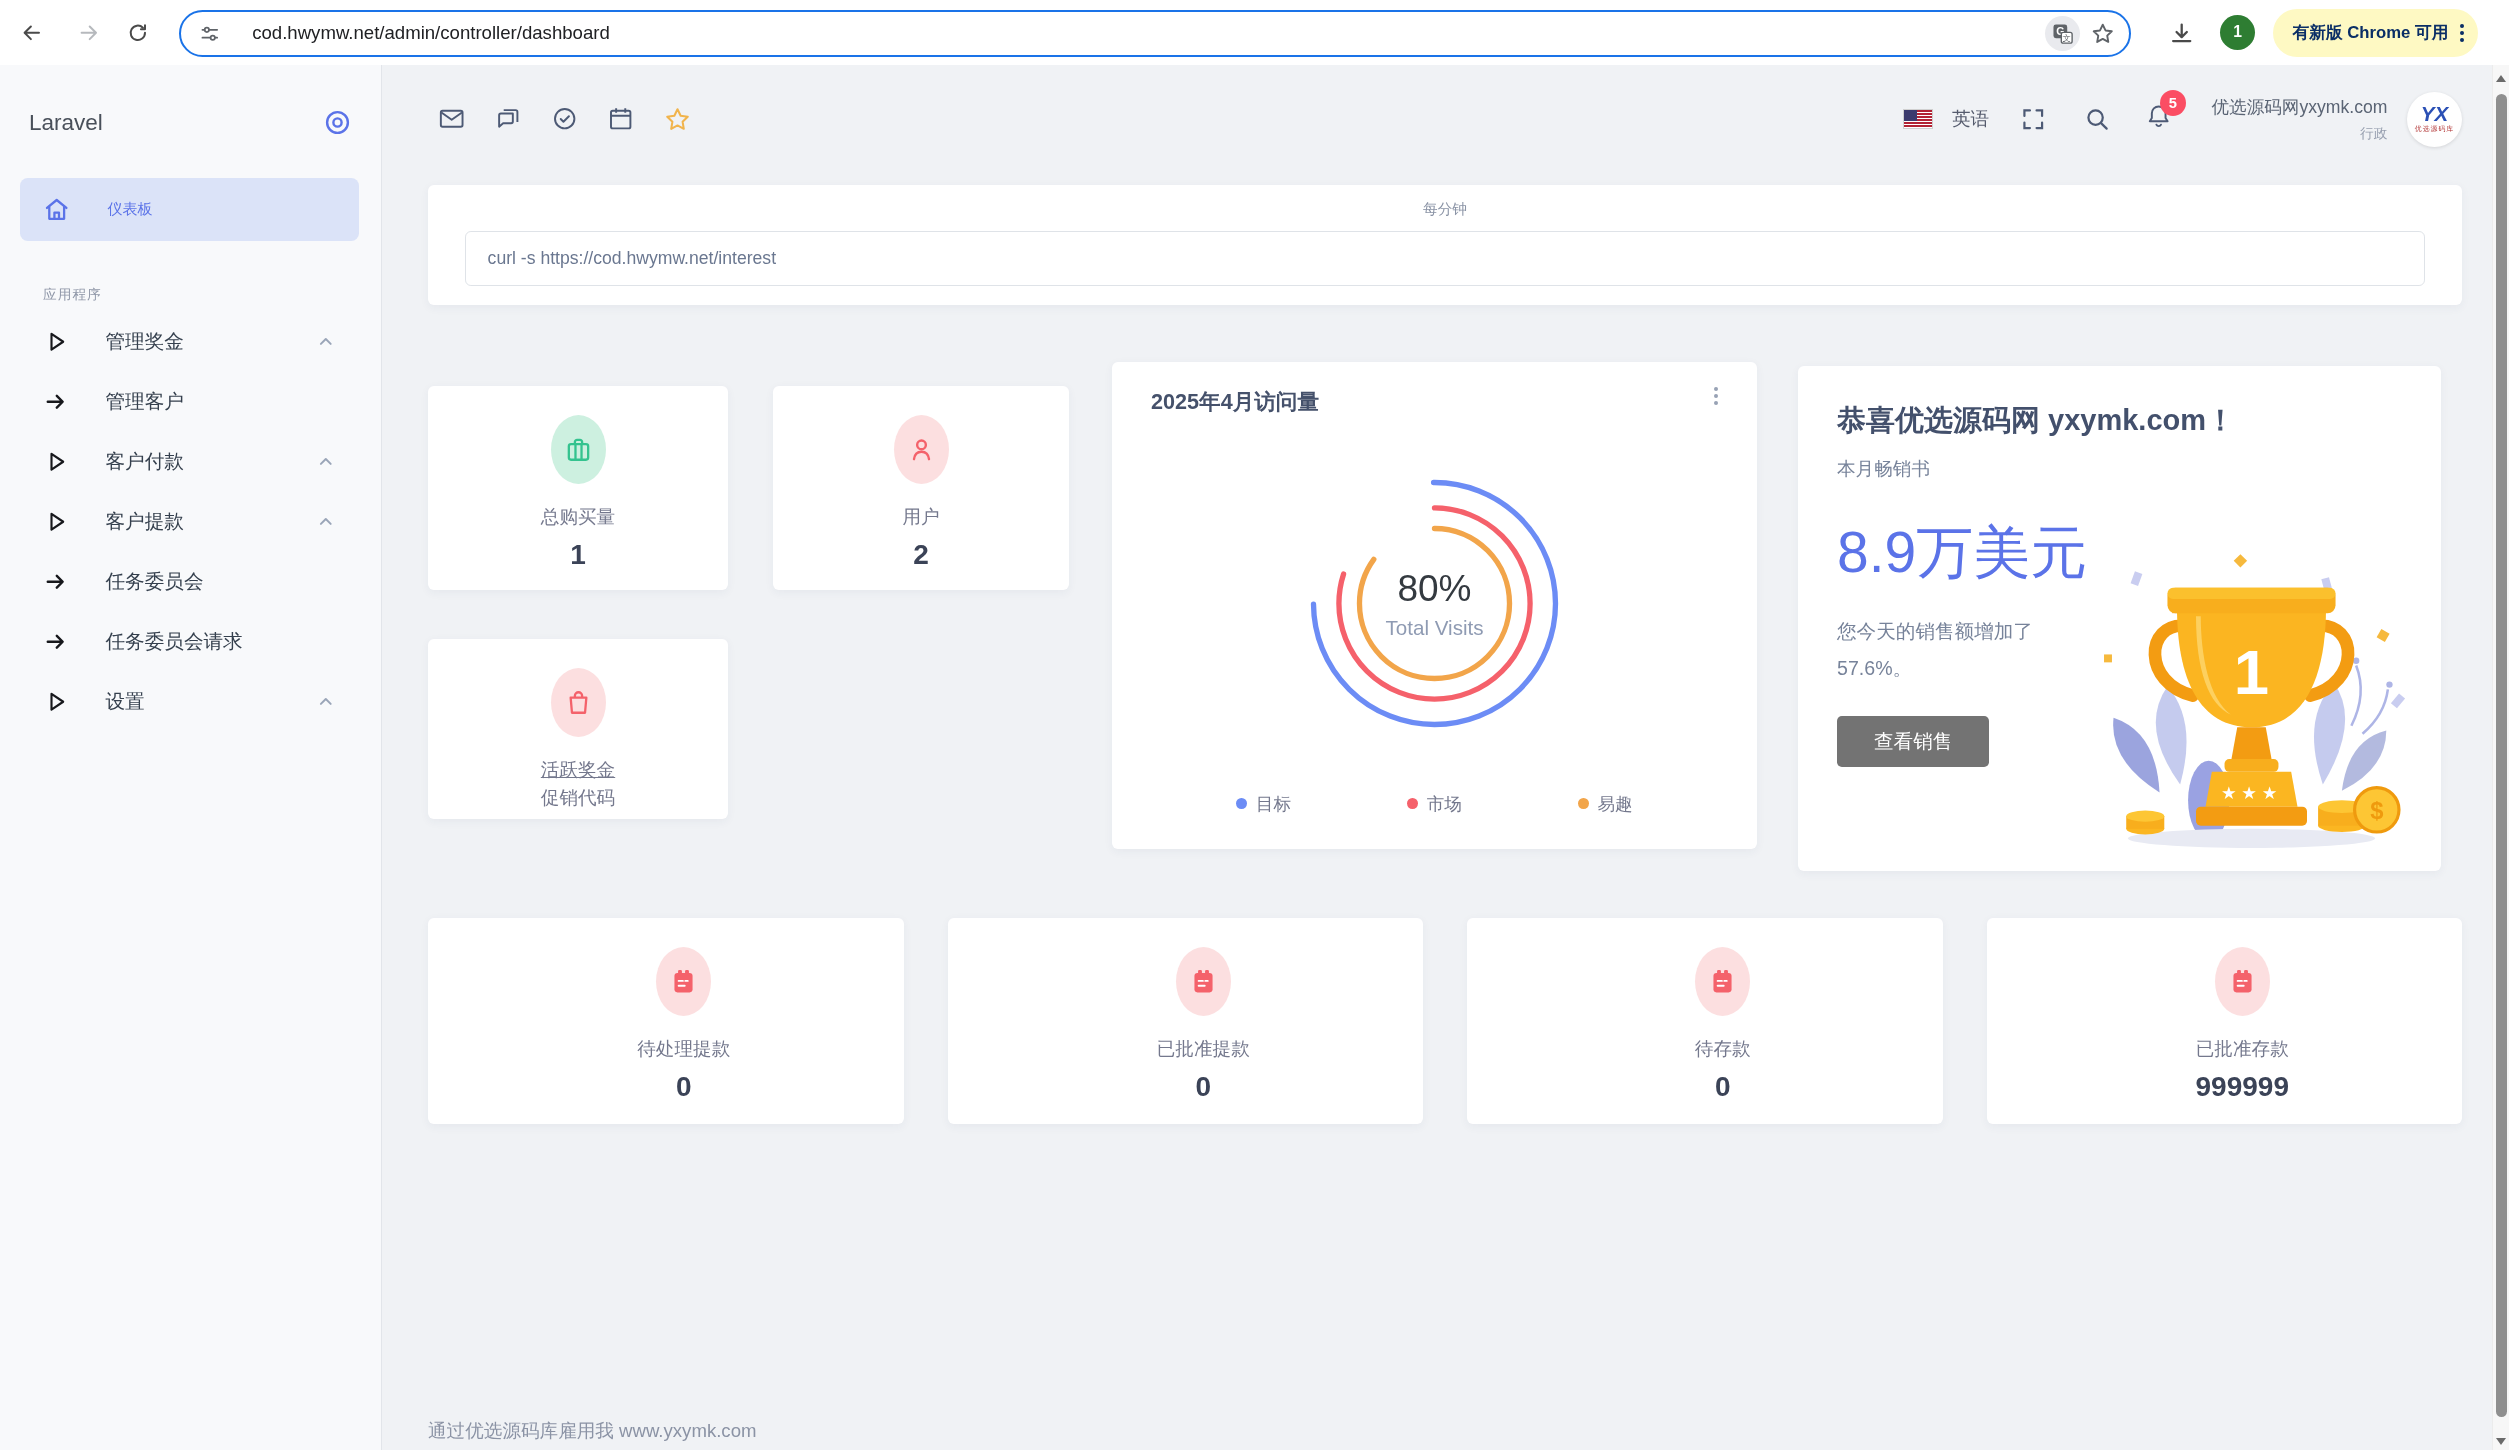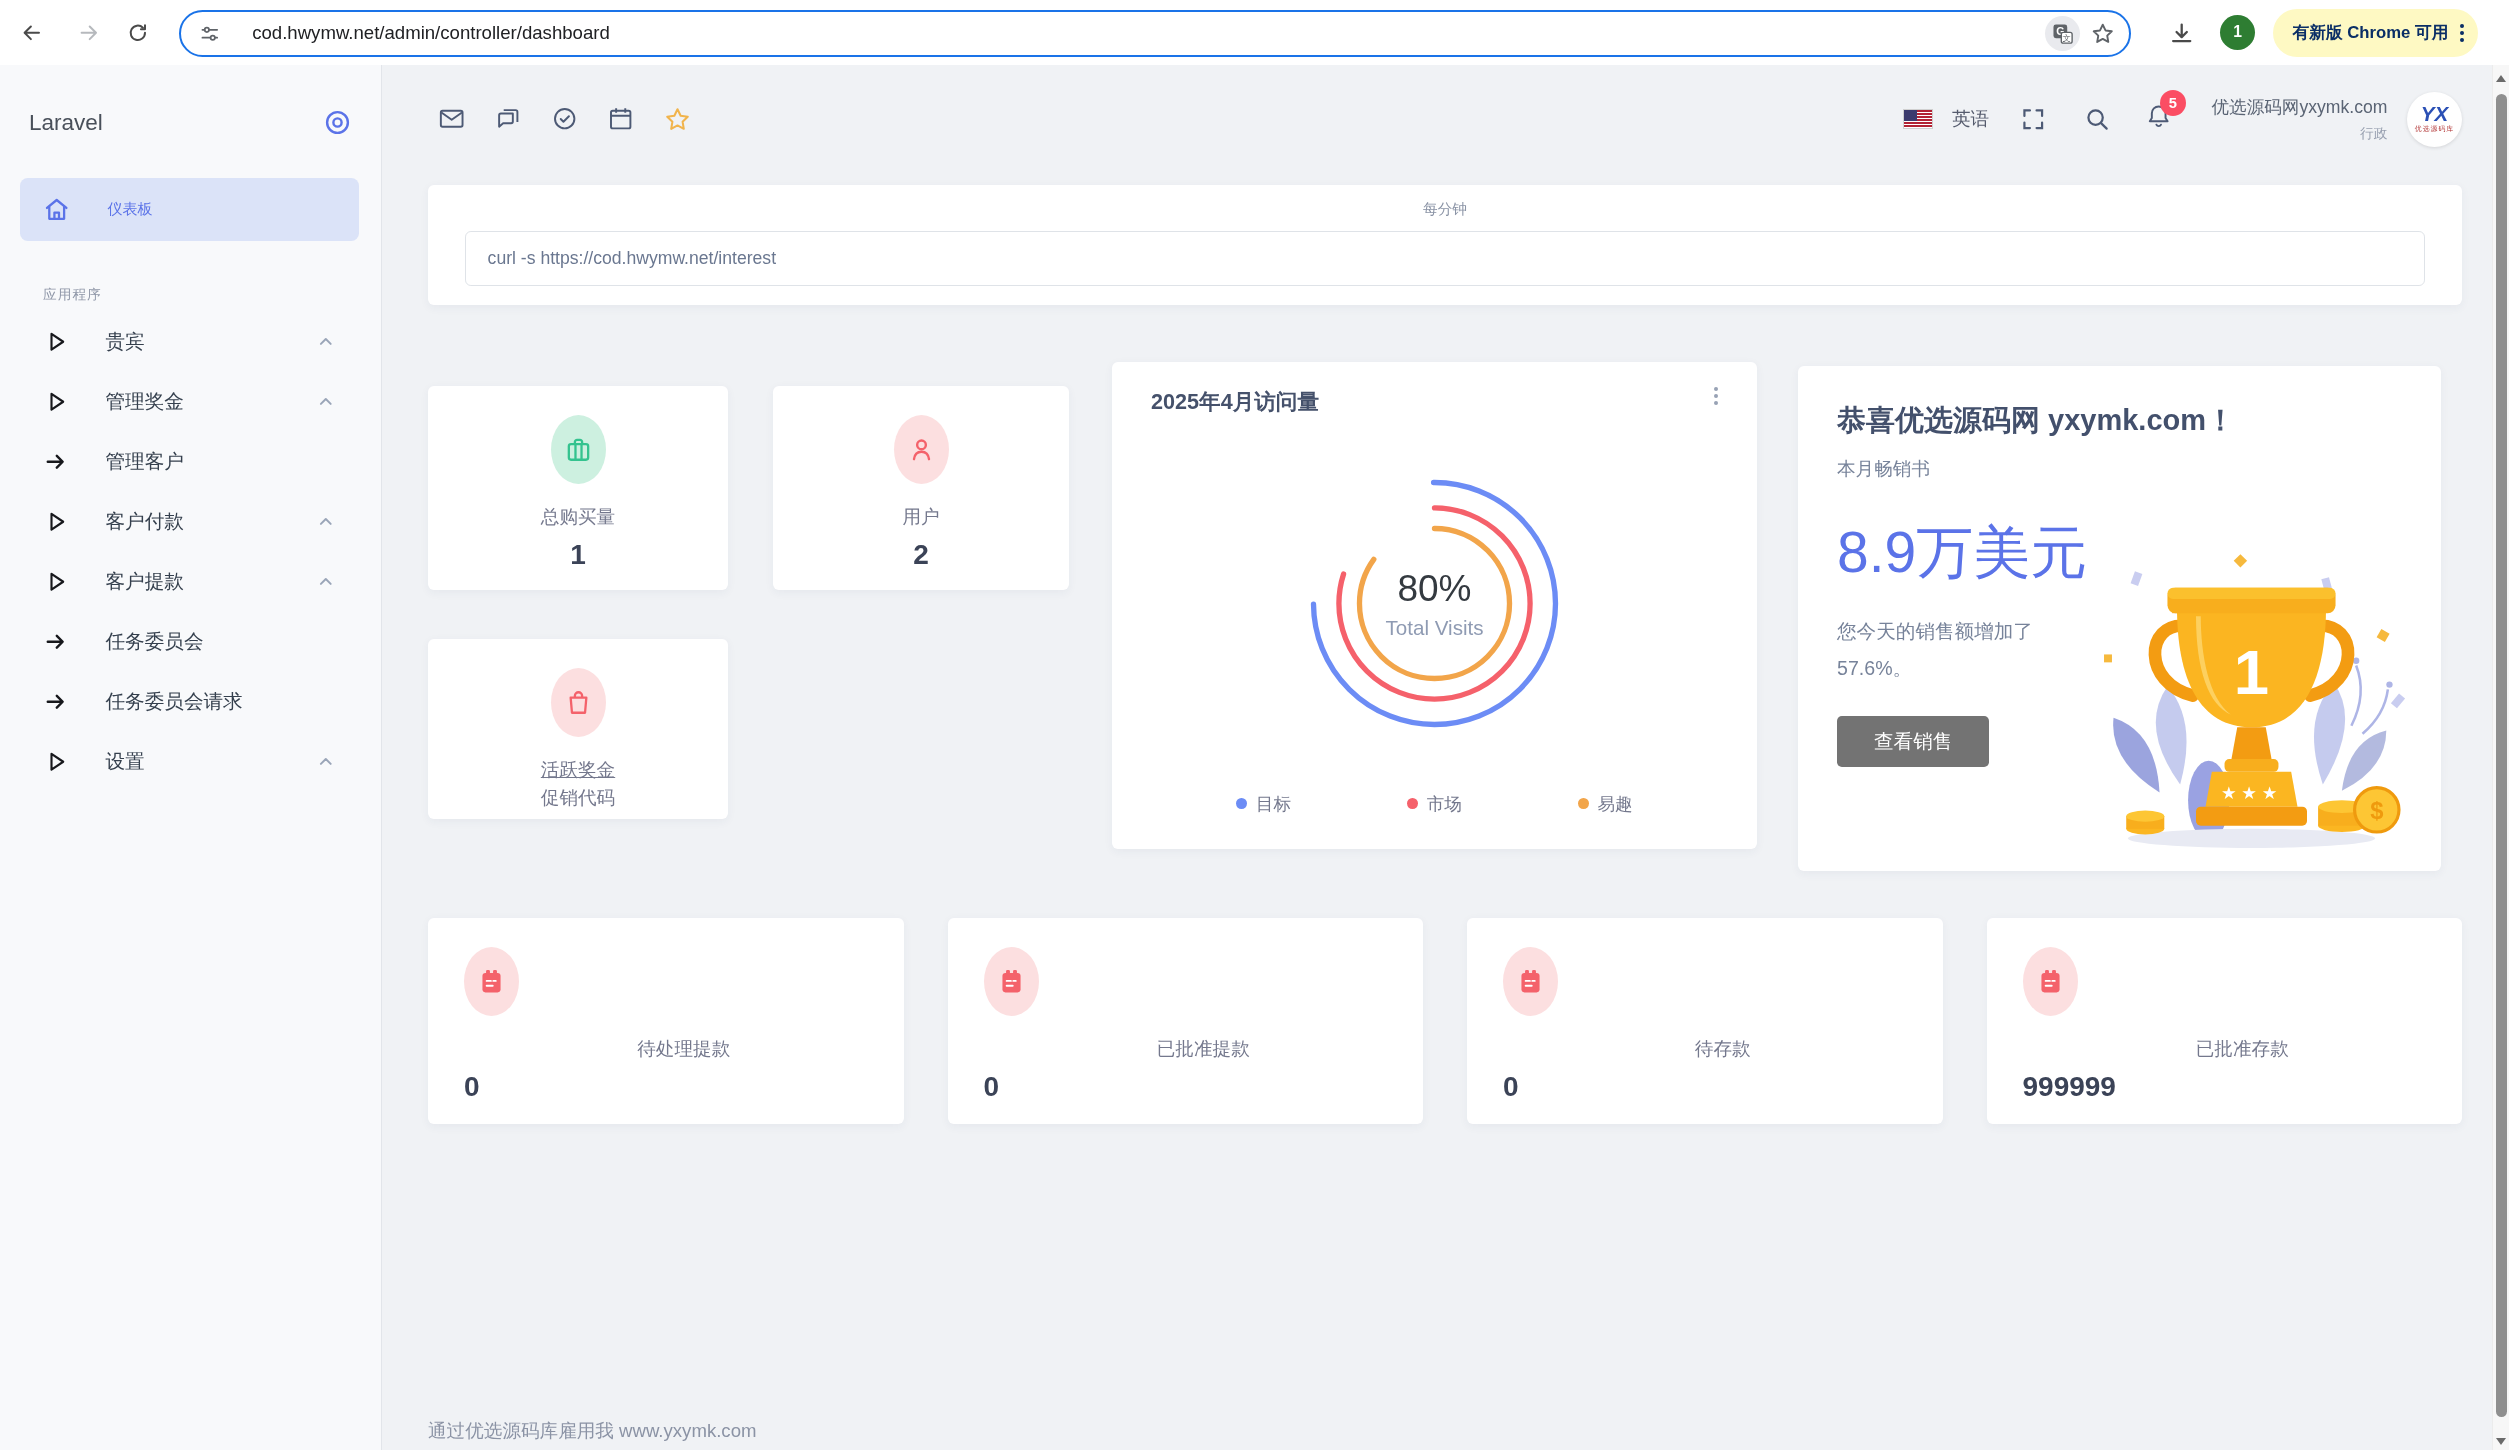--- a/index.html
+++ b/index.html
@@ -87,21 +87,21 @@
   .congrats { position:absolute; left:1370px; top:3.9px; width:643px; height:505px; padding:35px 39px; overflow:hidden; }
   .cg-title { font-size:29px; font-weight:600; color:#43506c; }
   .cg-sub { font-size:18.6px; color:#77839a; margin-top:15.7px; }
   .cg-amount { font-size:57px; color:#5b73e8; width:274px; line-height:1.3; margin-top:33px; }
   .cg-desc { font-size:19.6px; color:#77839a; width:247px; line-height:1.9; margin-top:23.5px; }
   .cg-btn { margin-top:29px; display:inline-block; background:#737373; color:#fff; font-size:19.6px; border:none; border-radius:4.9px; height:51px; padding:0 37px; cursor:pointer; font-family:inherit; }
   .trophy { position:absolute; right:23.5px; bottom:9.8px; }
 
   
   .bottom-row { display:flex; gap:44px; margin-top:46px; height:206px; }
-  .bottom-card { flex:1; display:flex; flex-direction:column; padding-top:29px;padding-left:36px; }
+  .bottom-card { flex:1; display:flex; flex-direction:column; align-items:center; padding-top:29px;padding-left:36px; }
 
   .footer-text { margin-top:294px; font-size:18.6px; color:#8b93a5; }
 
   .stat-card { padding-top:29px;margin-top:24px; }
 
   
   .scrollbar { position:absolute; right:0; top:0; width:16.7px; height:100%; background:#f7f7f7; border-left:1px solid #ececec; }
   .sb-thumb { position:absolute; left:2.9px; top:29px; width:10.8px; height:1323px; border-radius:5.9px; background:#8f8f8f; }
   .sb-up, .sb-down { position:absolute; left:2.9px; width:0; height:0; border-left:5.9px solid transparent; border-right:5.9px solid transparent; }
   .sb-up { top:9.8px; border-bottom:7.8px solid #6b6b6b; }
@@ -186,31 +186,20 @@
             <path d="M3.5 10.5L12 3.5l8.5 7"></path>
             <path d="M5.5 9.5V20h13V9.5"></path>
             <path d="M10 20v-5.5h4V20"></path>
           </svg>
         <span class="lbl">仪表板</span>
       </div>
 
       <div class="section-label">应用程序</div>
 
       <div class="menu">
-        <div class="menu-item">
-          <svg width="25.5" height="25.5" viewBox="0 0 24 24" fill="none" stroke="#17181c" stroke-width="2" stroke-linejoin="round">
-              <path d="M8 4.5l11 7.5-11 7.5z"></path>
-            </svg>
-          <span class="lbl">贵宾</span>
-          <span class="chev">
-              <svg width="19.6" height="19.6" viewBox="0 0 24 24" fill="none" stroke="#9aa5b8" stroke-width="2.4" stroke-linecap="round" stroke-linejoin="round">
-                <path d="M6 14.5l6-6 6 6"></path>
-              </svg>
-            </span>
-        </div>
         <div class="menu-item">
           <svg width="25.5" height="25.5" viewBox="0 0 24 24" fill="none" stroke="#17181c" stroke-width="2" stroke-linejoin="round">
               <path d="M8 4.5l11 7.5-11 7.5z"></path>
             </svg>
           <span class="lbl">管理奖金</span>
           <span class="chev">
               <svg width="19.6" height="19.6" viewBox="0 0 24 24" fill="none" stroke="#9aa5b8" stroke-width="2.4" stroke-linecap="round" stroke-linejoin="round">
                 <path d="M6 14.5l6-6 6 6"></path>
               </svg>
             </span>

